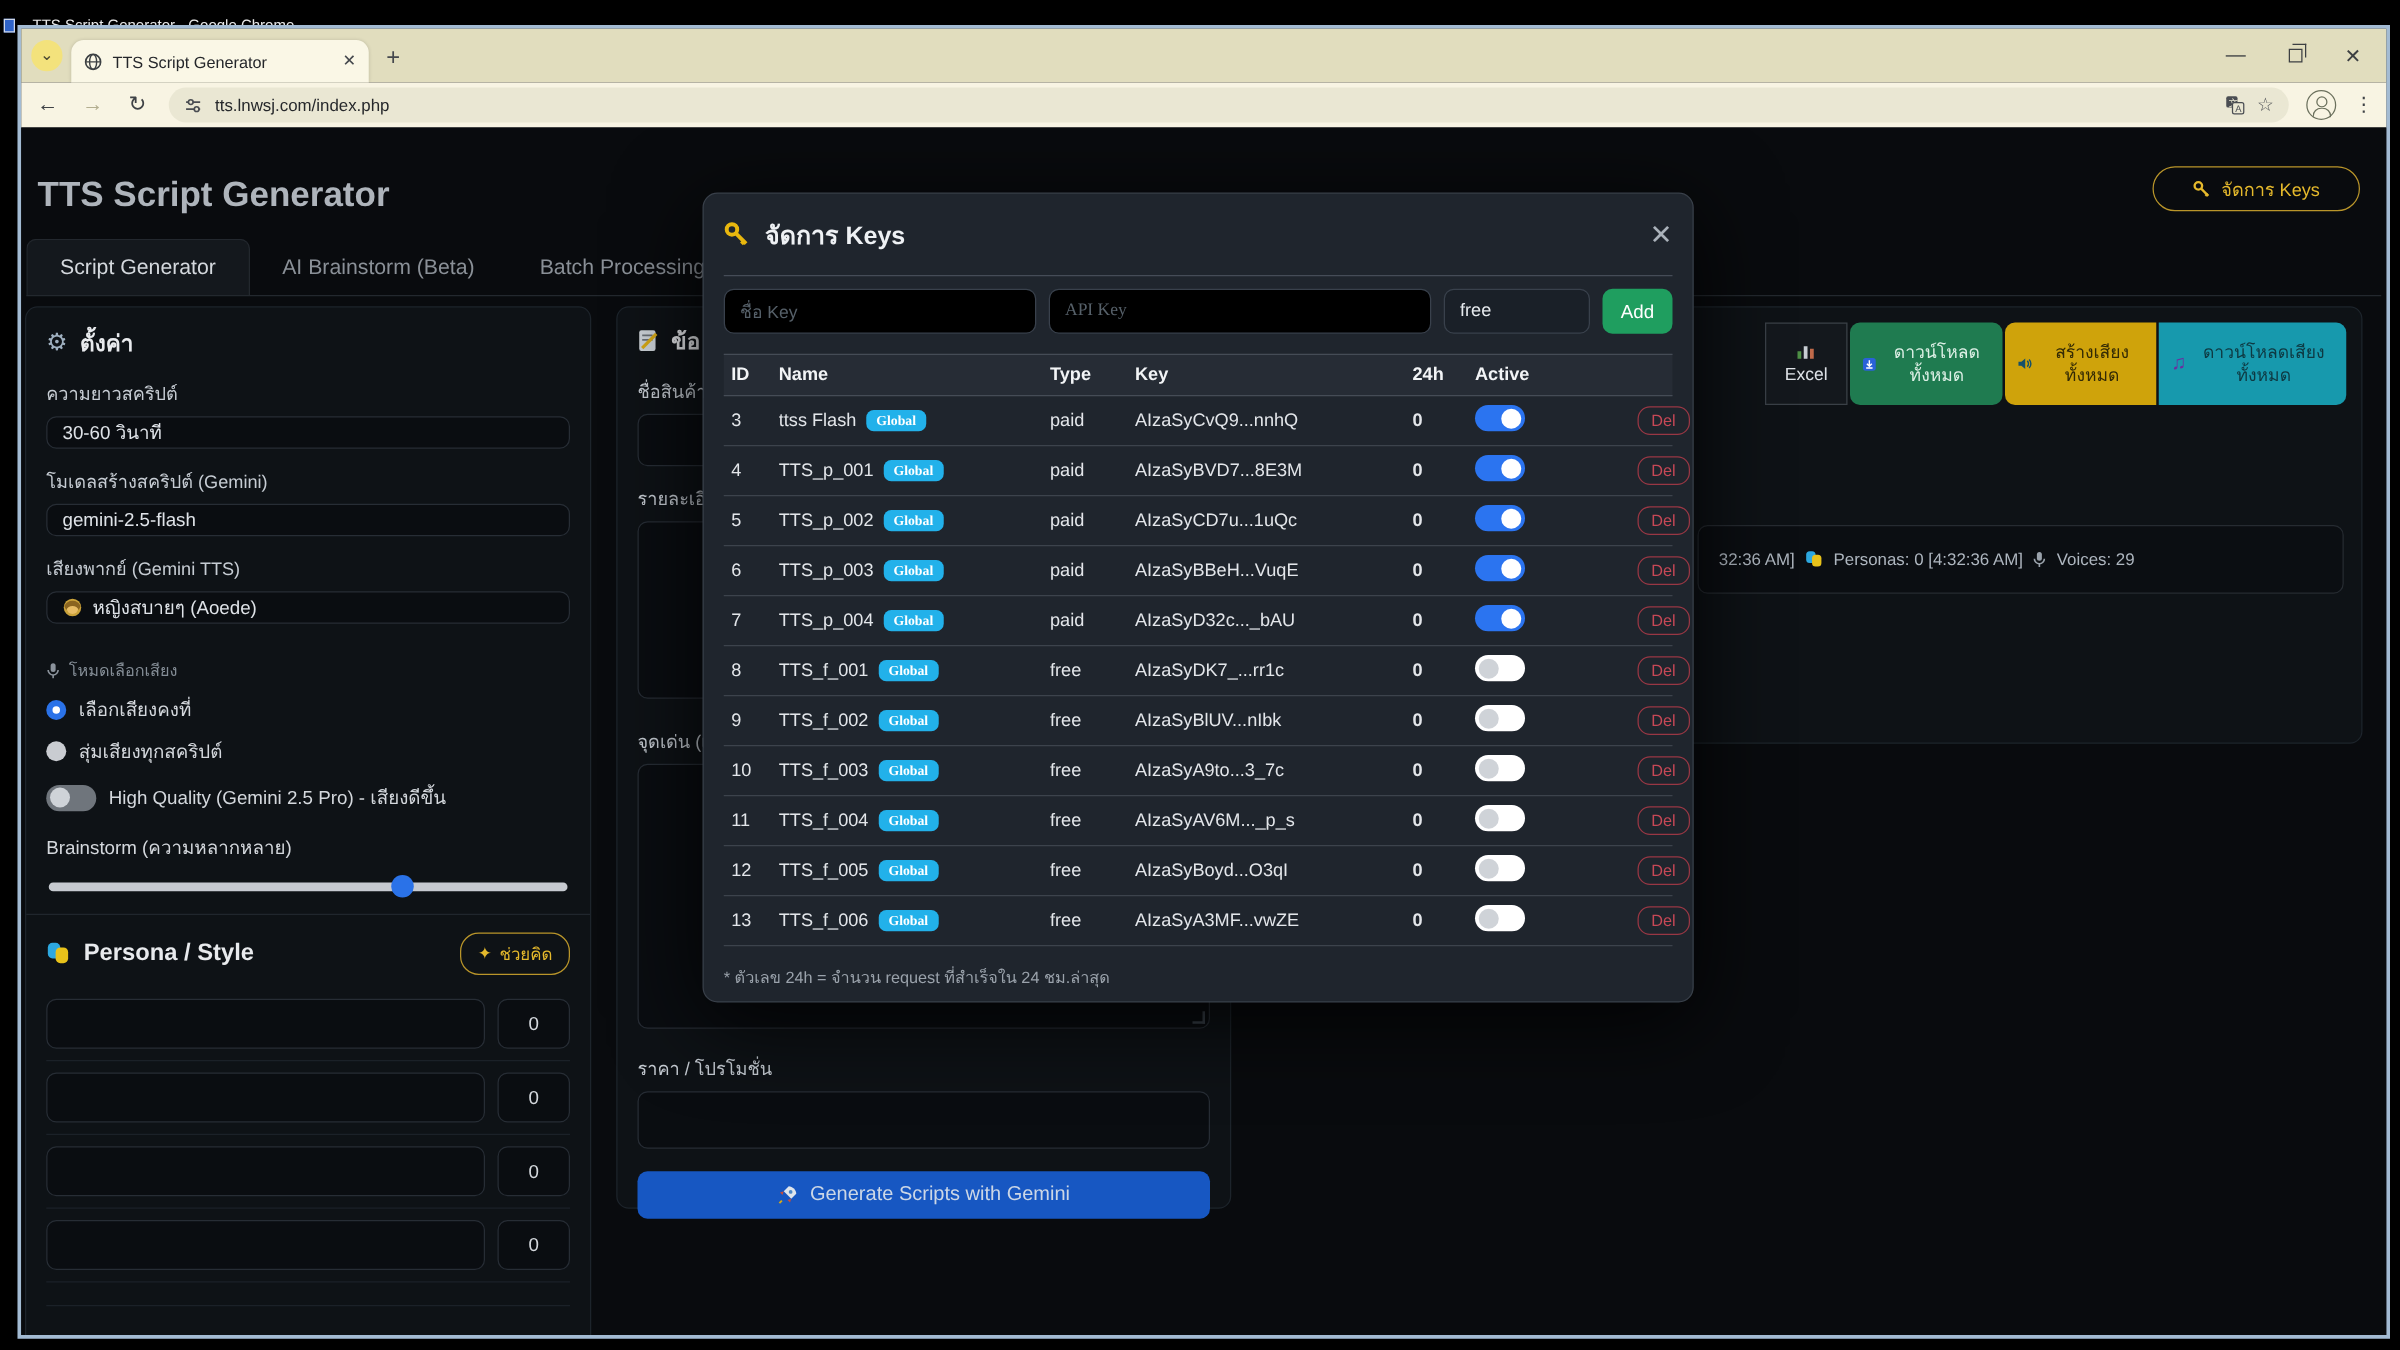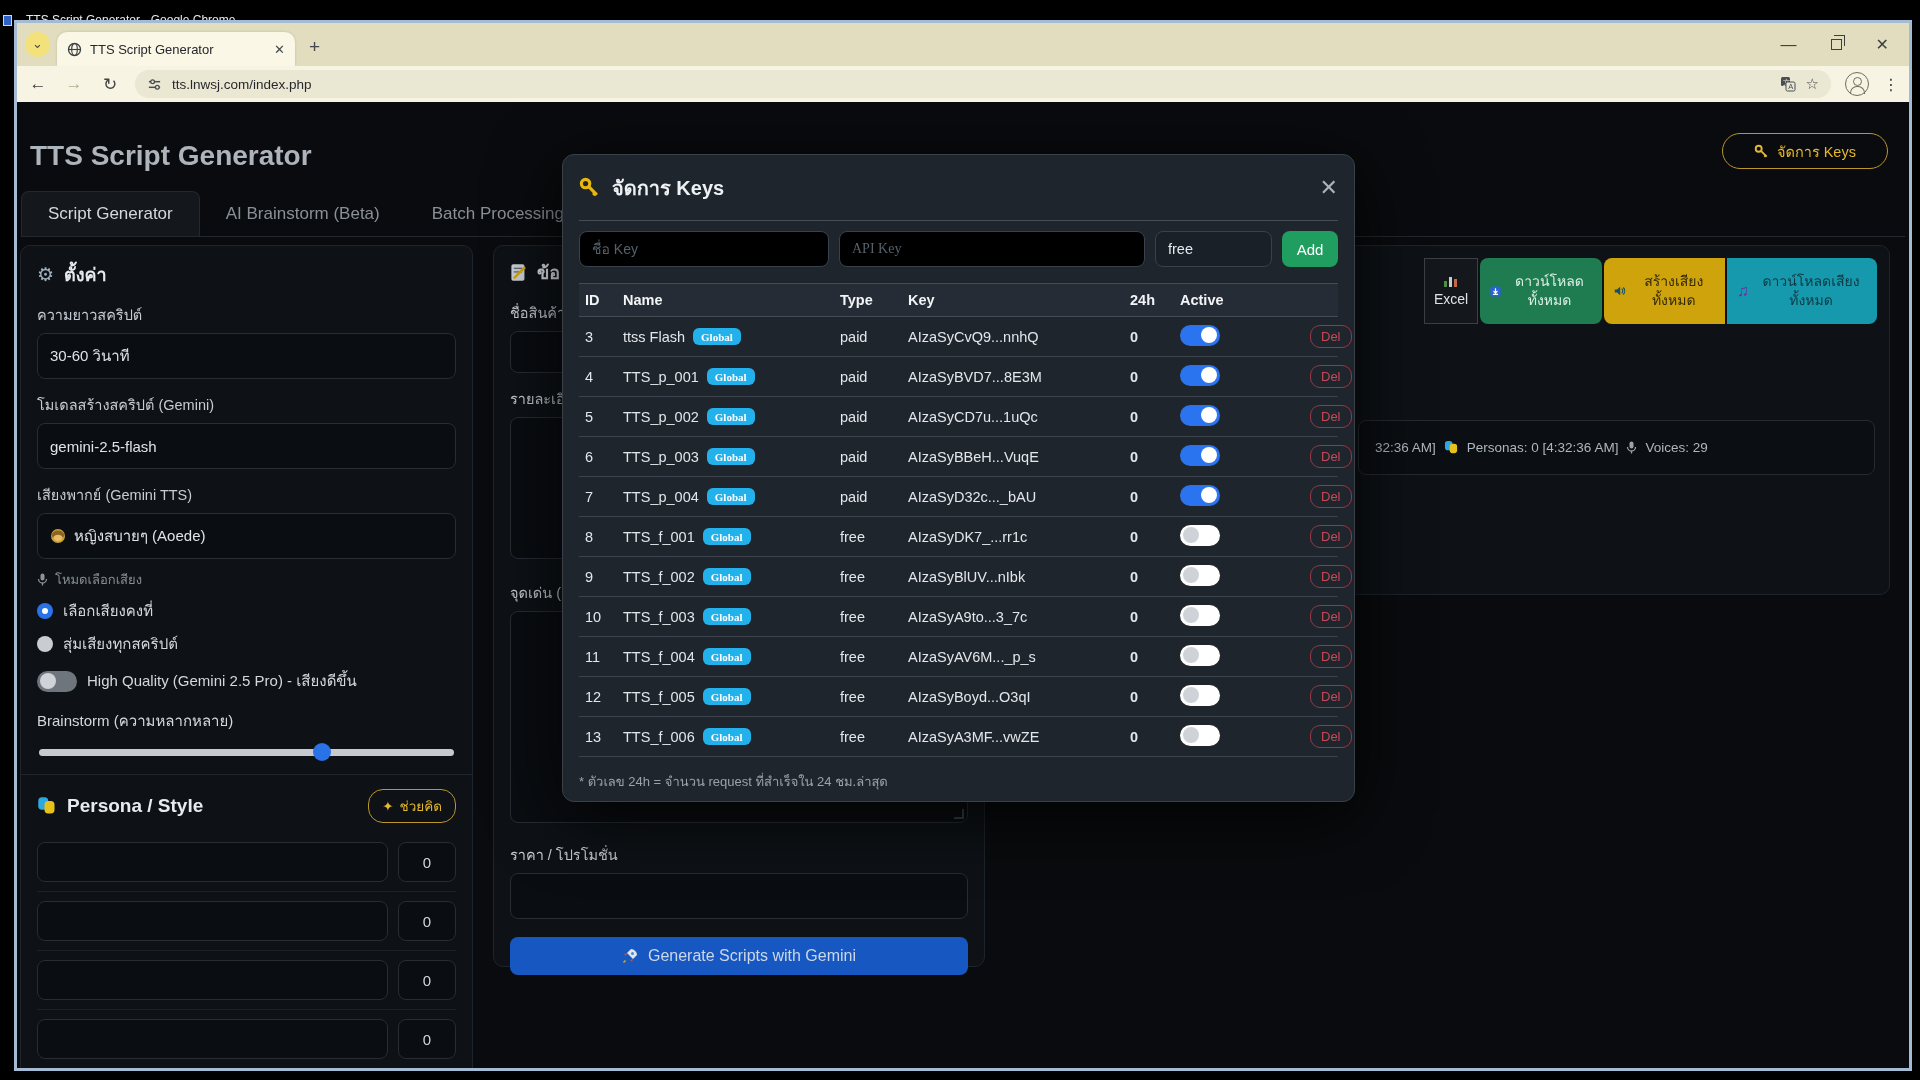--- a/index.html
+++ b/index.html
@@ -40,21 +40,21 @@
   .pg-title{position:absolute;left:13px;top:38px;font-size:28px;font-weight:bold;color:#aeb4bb;}
   .keys-btn{position:absolute;left:1705px;top:31px;width:166px;height:36px;border:1.5px solid #b9952a;border-radius:18px;color:#e5b92c;font-size:14.5px;display:flex;align-items:center;justify-content:center;gap:8px;background:transparent;}
   .navtabs{position:absolute;left:4px;top:89px;width:1884px;height:46px;border-bottom:1px solid #23282e;display:flex;align-items:flex-end;}
   .ntab{padding:12px 26px;font-size:17px;color:#8a9097;display:flex;gap:8px;align-items:flex-end;}
   .ntab.active{background:#14181d;border:1px solid #23282e;border-bottom:none;border-radius:8px 8px 0 0;color:#d4d8dd;}
 
   .card{position:absolute;background:#0e1216;border:1px solid #1d242b;border-radius:10px;}
   .lbl{font-size:14.5px;color:#c6ccd3;margin:14px 0 7px 0;}
   .muted{color:#848d96;font-size:13px;}
   .sel,.inp,.tarea{width:100%;background:#0a0d11;border:1px solid #272d35;border-radius:8px;color:#dfe3e8;font-size:15px;padding:0 12px;display:flex;align-items:center;}
-  .sel{height:46px;}
+  .sel{height:26px;}
   .inp{height:42px;}
   .tarea{align-items:flex-start;padding-top:8px;}
 
   
   #sidebar{left:3px;top:143px;width:453px;height:840px;padding:14px 16px;}
   .card-h{font-size:18px;font-weight:bold;color:#e8eaed;display:flex;align-items:center;gap:10px;}
   .radio-row{display:flex;align-items:center;gap:10px;margin:9px 0;font-size:15px;color:#d4d8dd;}
   .rdo{width:16px;height:16px;border-radius:50%;background:#c9ccd1;position:relative;}
   .rdo.on{background:#2a72e8;}
   .rdo.on:before{content:"";position:absolute;left:5px;top:5px;width:6px;height:6px;border-radius:50%;background:#fff;}
@@ -76,21 +76,21 @@
   #product{left:476px;top:143px;width:492px;height:722px;padding:12px 16px;}
   #product .tarea.t1{height:142px;}
   #product .tarea.t2{height:212px;position:relative;}
   .rsz{position:absolute;right:3px;bottom:3px;width:10px;height:10px;border-right:2px solid #3a424b;border-bottom:2px solid #3a424b;}
   .gen-btn{margin-top:18px;width:100%;height:38px;background:#1757c2;border:none;border-radius:8px;color:#ccd7e6;font-size:16px;display:flex;align-items:center;justify-content:center;gap:10px;}
 
   
   #results{left:988px;top:143px;width:885px;height:350px;padding:10px;}
   .res-row{position:absolute;left:300px;top:12px;right:12px;height:66px;display:flex;gap:2px;justify-content:flex-end;align-items:stretch;}
   .btn2{border-radius:8px;font-size:14px;line-height:1.35;display:flex;flex-direction:column;align-items:center;justify-content:center;text-align:center;padding:4px 10px;border:none;gap:2px;}
-  .b-excel{background:#14181d;border:1px solid #3a4047;color:#dfe3e8;width:54px;border-radius:0;}
+  .b-excel{background:#14181d;border:1px solid #3a4047;color:#dfe3e8;width:66px;border-radius:0;}
   .b-green{background:#1f7b50;color:#dcefe5;width:122px;}
   .b-yellow{background:#cfa30b;color:#332a05;width:121px;border-radius:8px 0 0 8px;}
   .b-teal{background:#1799ad;color:#0e3942;width:150px;border-radius:0 8px 8px 0;}
   .blab{display:flex;align-items:center;gap:6px;justify-content:center;}
   .statusbox{position:absolute;left:1341px;top:318px;width:517px;height:55px;background:#0b0e12;border:1px solid #262b31;border-radius:8px;display:flex;align-items:center;gap:8px;padding:0 16px;overflow:hidden;font-family:"DejaVu Sans Mono","Liberation Mono",monospace;font-size:13.5px;color:#aeb6bf;white-space:nowrap;}
 
   
   .modal{position:absolute;left:545px;top:52px;width:793px;height:648px;background:#1f252d;border:1px solid #39404a;border-radius:12px;box-shadow:0 14px 70px rgba(0,0,0,.85);z-index:50;padding:0 16px;}
   .m-head{height:66px;display:flex;align-items:center;justify-content:space-between;border-bottom:1px solid #454c57;}
   .m-title{font-size:20px;font-weight:bold;color:#eef1f4;display:flex;align-items:center;gap:12px;}
@@ -208,21 +208,21 @@
         <div class="sel">gemini-2.5-flash</div>
         <div class="lbl">เสียงพากย์ (Gemini TTS)</div>
         <div class="sel">
           <svg class="ic" width="16" height="16" viewBox="0 0 16 16" style="margin-right:8px;">
               <circle cx="8" cy="8" r="7" fill="#caa23a"></circle>
               <circle cx="8" cy="8.6" r="4.6" fill="#e8bd66"></circle>
               <path d="M1.5 7 A7 7 0 0 1 14.5 7 L13 10 A5.5 5.5 0 0 0 3 10 Z" fill="#8a6420"></path>
             </svg>
           <span>หญิงสบายๆ (Aoede)</span>
         </div>
-        <div class="muted" style="margin-top:10px;display:flex;gap:7px;align-items:center;">
+        <div class="muted" style="margin-top:27px;display:flex;gap:7px;align-items:center;">
           <svg class="ic" width="11" height="13" viewBox="0 0 10 13">
               <rect x="3" y="0.5" width="4" height="7" rx="2" fill="#8b939c"></rect>
               <path d="M1 6 a4 4 0 0 0 8 0" fill="none" stroke="#8b939c" stroke-width="1.3"></path>
               <line x1="5" y1="10" x2="5" y2="12.5" stroke="#8b939c" stroke-width="1.3"></line>
             </svg>
           <span>โหมดเลือกเสียง</span>
         </div>
         <div class="radio-row">
           <span class="rdo on"></span>
           <span>เลือกเสียงคงที่</span>

